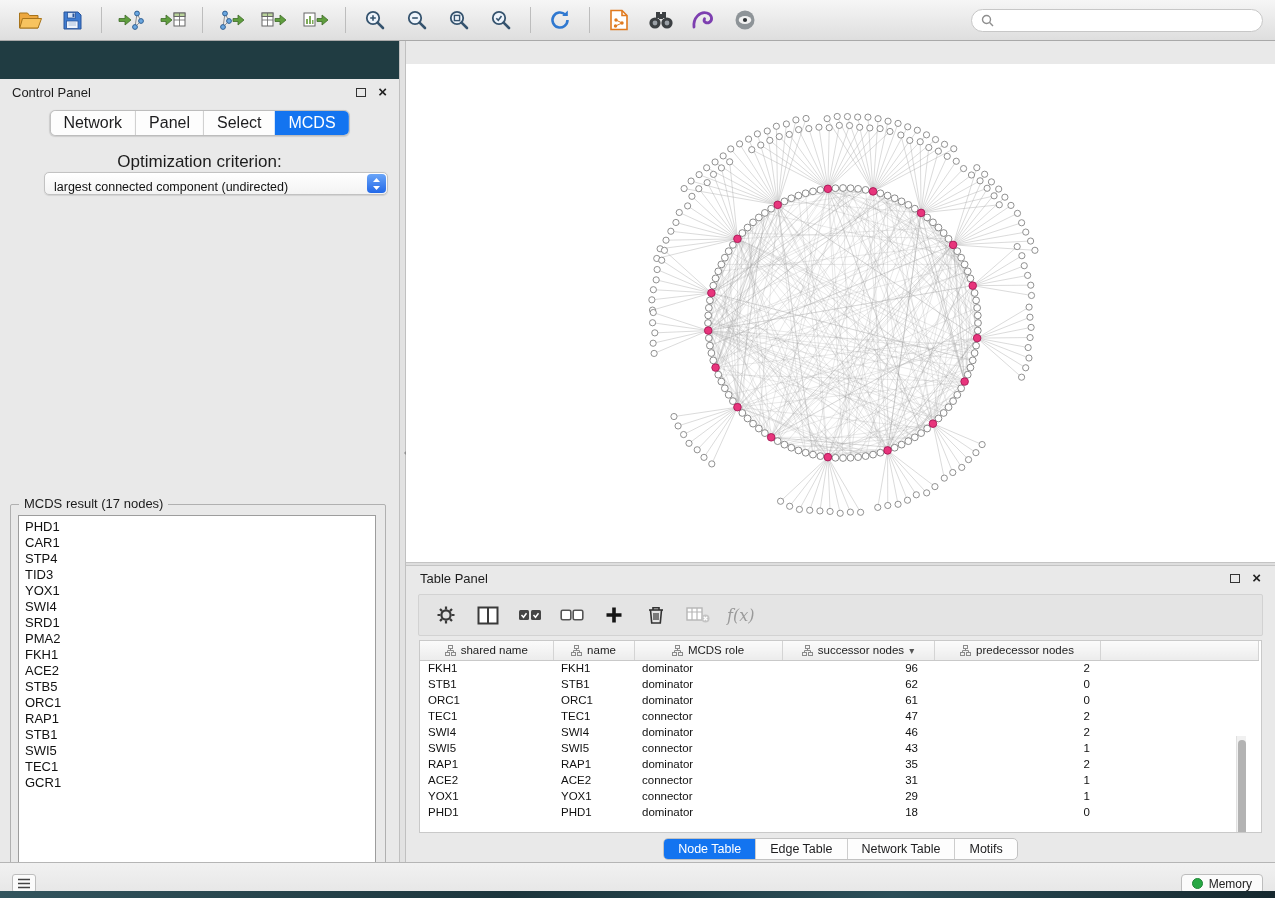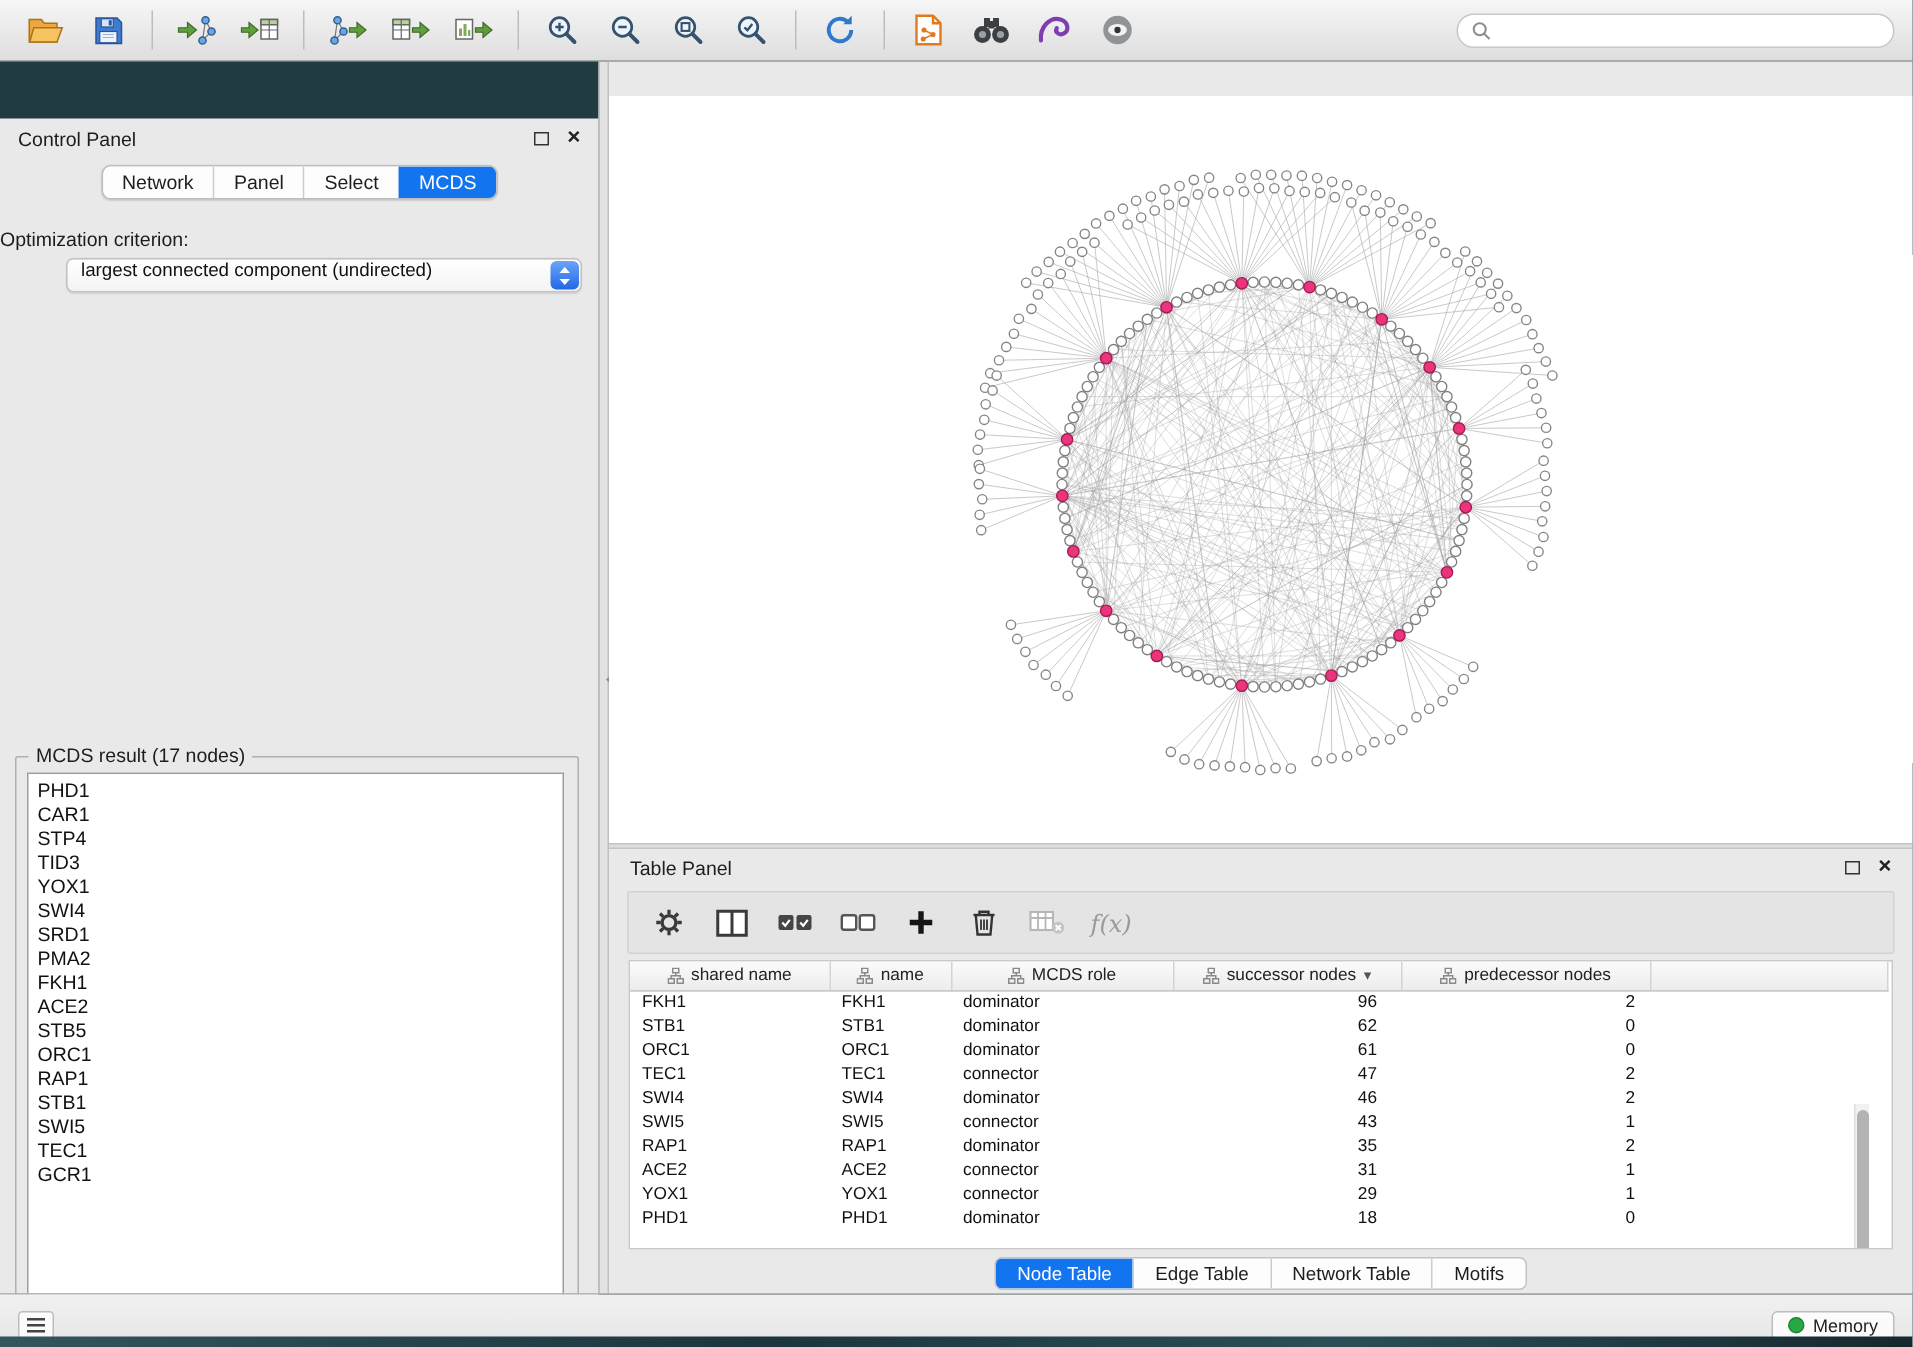--- a/index.html
+++ b/index.html
@@ -39,29 +39,29 @@
   .panel-title { font-size:13px; color:#1d1d1d; }
   .win-btns { margin-left:auto; display:flex; align-items:center; gap:12px; }
   .winbox { width:10px; height:9px; border:1.5px solid #333; display:inline-block; }
   .winx { font-size:15px; font-weight:bold; color:#222; line-height:10px; }
   .winx::before { content:"×"; }
   .seg-tabs {
     position:absolute; top:31px; left:50%; transform:translateX(-50%);
     display:inline-flex; border:1px solid #bdbdbd; border-radius:6px; overflow:hidden;
     background:#fff; box-shadow:0 .5px 1px rgba(0,0,0,.12);
   }
-  .seg { padding:3px 13px; font-size:13px; color:#1d1d1f; background:#fdfdfd; }
+  .seg { padding:3px 13px; font-size:16px; color:#1d1d1f; background:#fdfdfd; }
   .seg + .seg { border-left:1px solid #cdcdcd; }
   .seg.active { background:var(--accent); color:#fff; border-left-color:var(--accent); }
-  .opt-label { position:absolute; top:73px; left:0; right:0; text-align:left; font-size:13px; color:#1c1c1c; }
+  .opt-label { position:absolute; top:73px; left:0; right:0; text-align:center; font-size:17px; color:#1c1c1c; }
   .popup {
     position:absolute; top:93px; left:44px; width:344px; height:23px;
     background:linear-gradient(#ffffff,#f3f3f3);
     border:1px solid #c2c2c2; border-radius:5px;
-    display:flex; align-items:flex-start; box-shadow:0 .5px 1px rgba(0,0,0,.1);gap:44px;
+    display:flex; align-items:flex-end; box-shadow:0 .5px 1px rgba(0,0,0,.1);gap:44px;
   }
   .popup-text { flex:1; font-size:12.5px; padding-left:9px; color:#111; white-space:nowrap; overflow:hidden; }
   .popup-cap {
     width:19px; align-self:stretch; margin:1px; border-radius:4px;
     background:linear-gradient(#6aa5f8,#2268e8);
     display:flex; align-items:center; justify-content:center;
   }
   .btn-row { position:absolute; top:127px; left:0; right:0; display:flex; justify-content:center; gap:13px; }
   .mac-btn {
     height:23px; padding:0 15px; font:13px "Liberation Sans",sans-serif;

